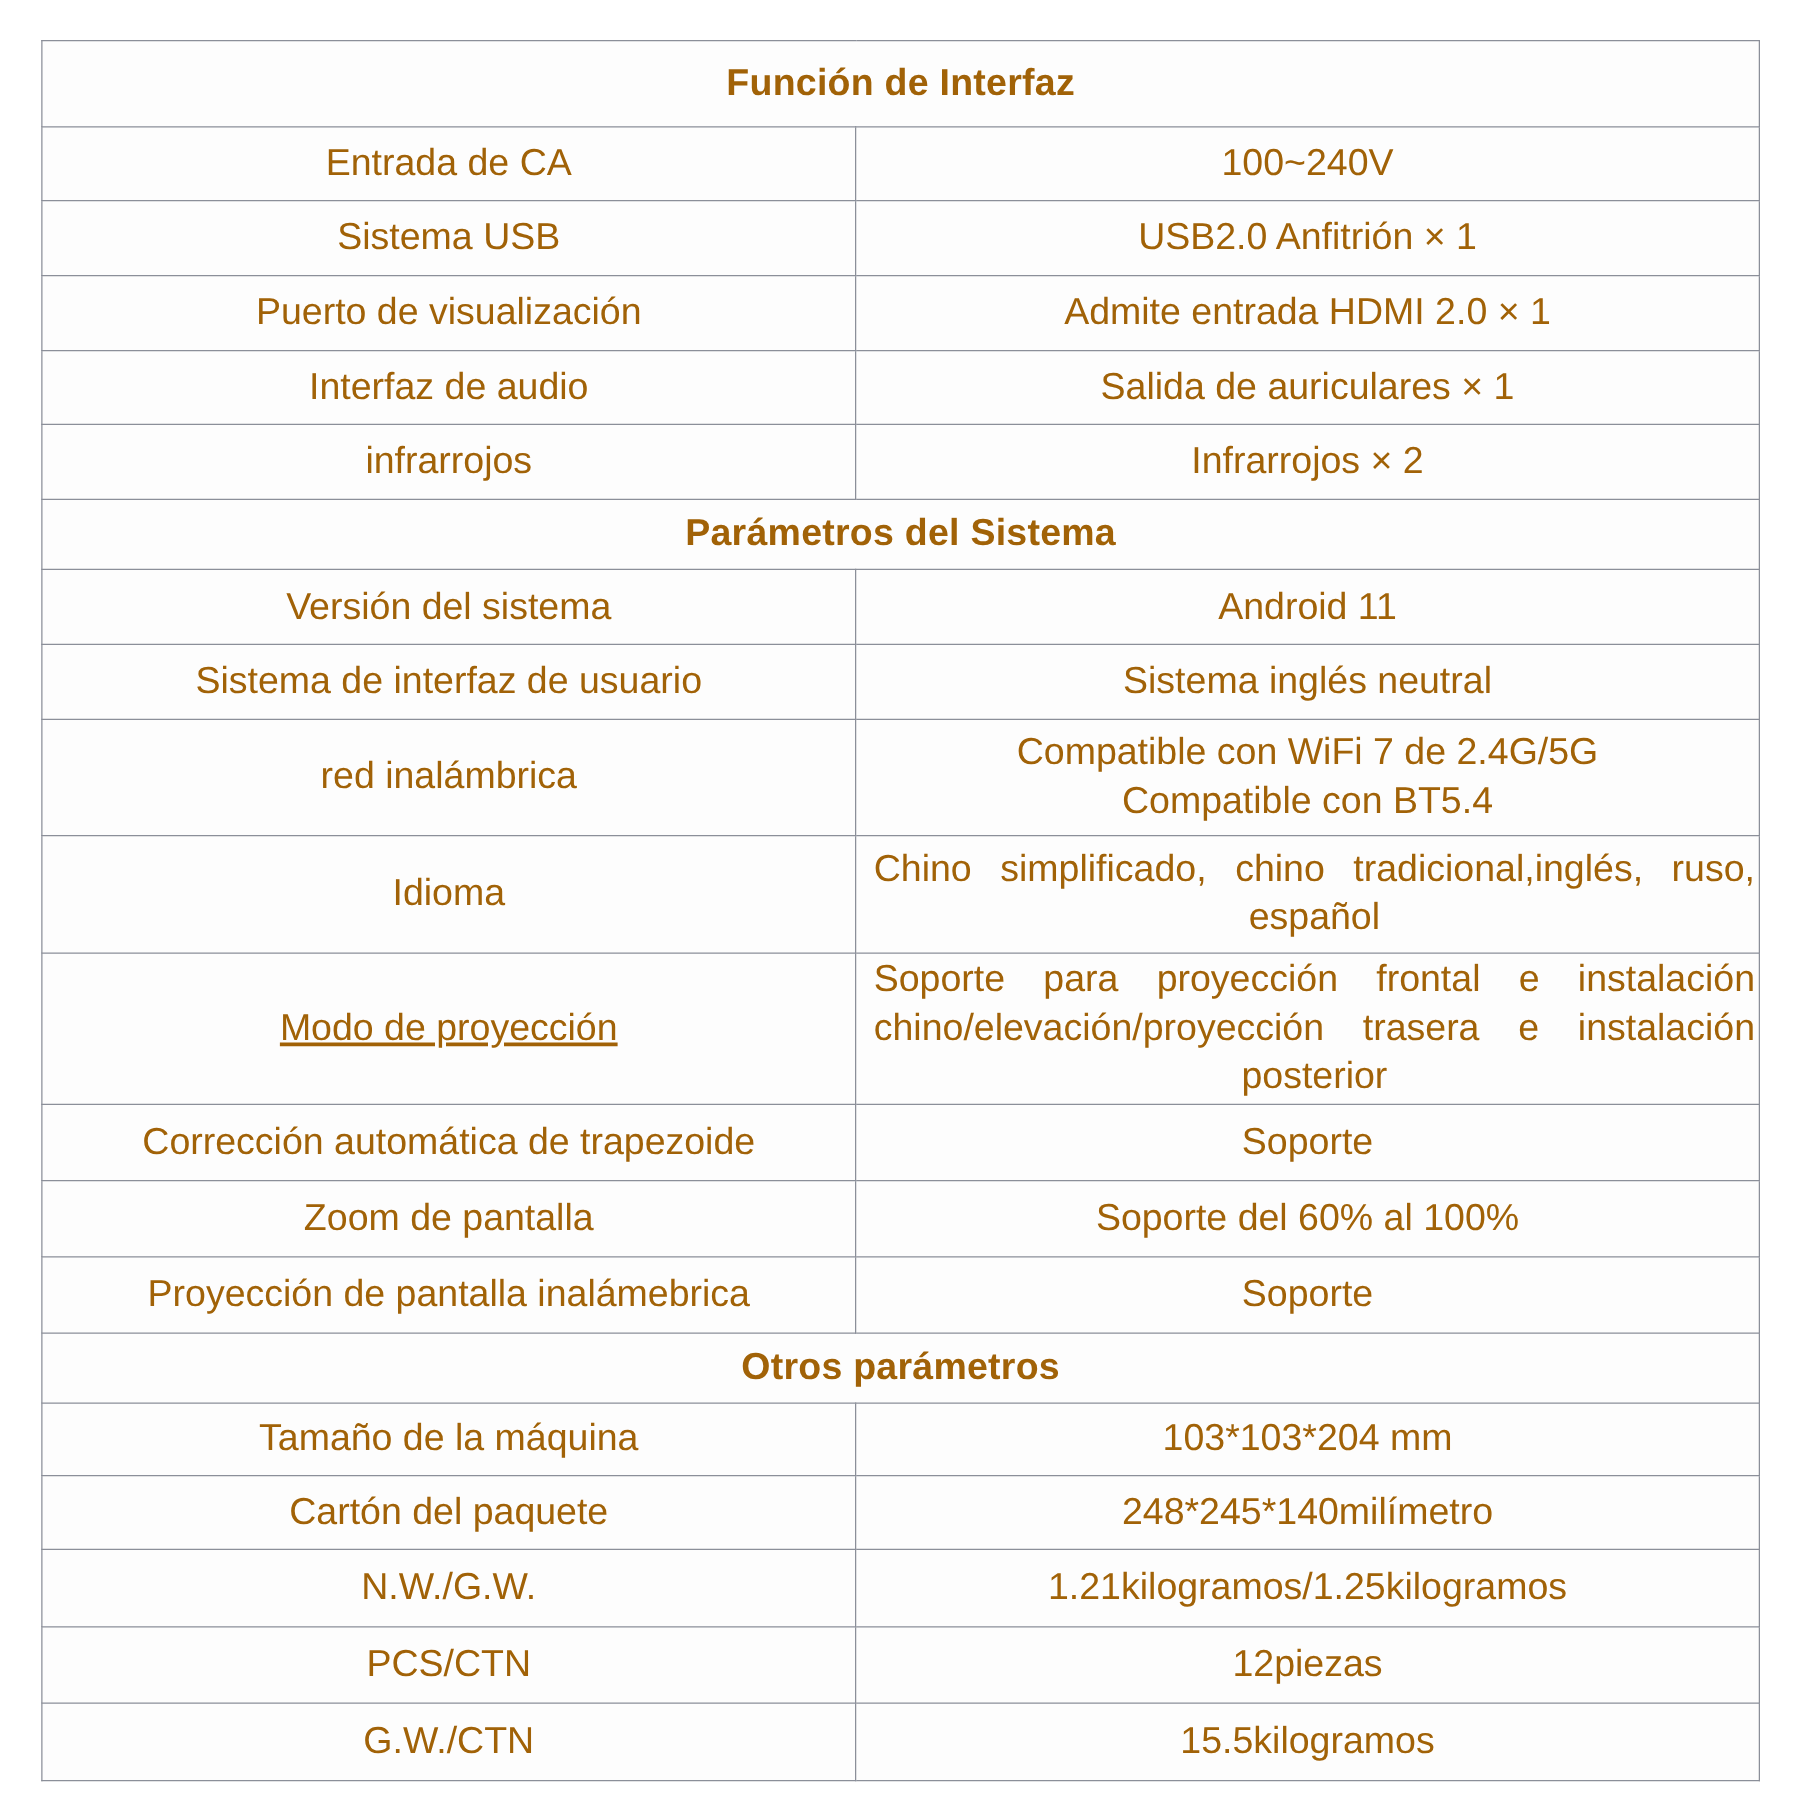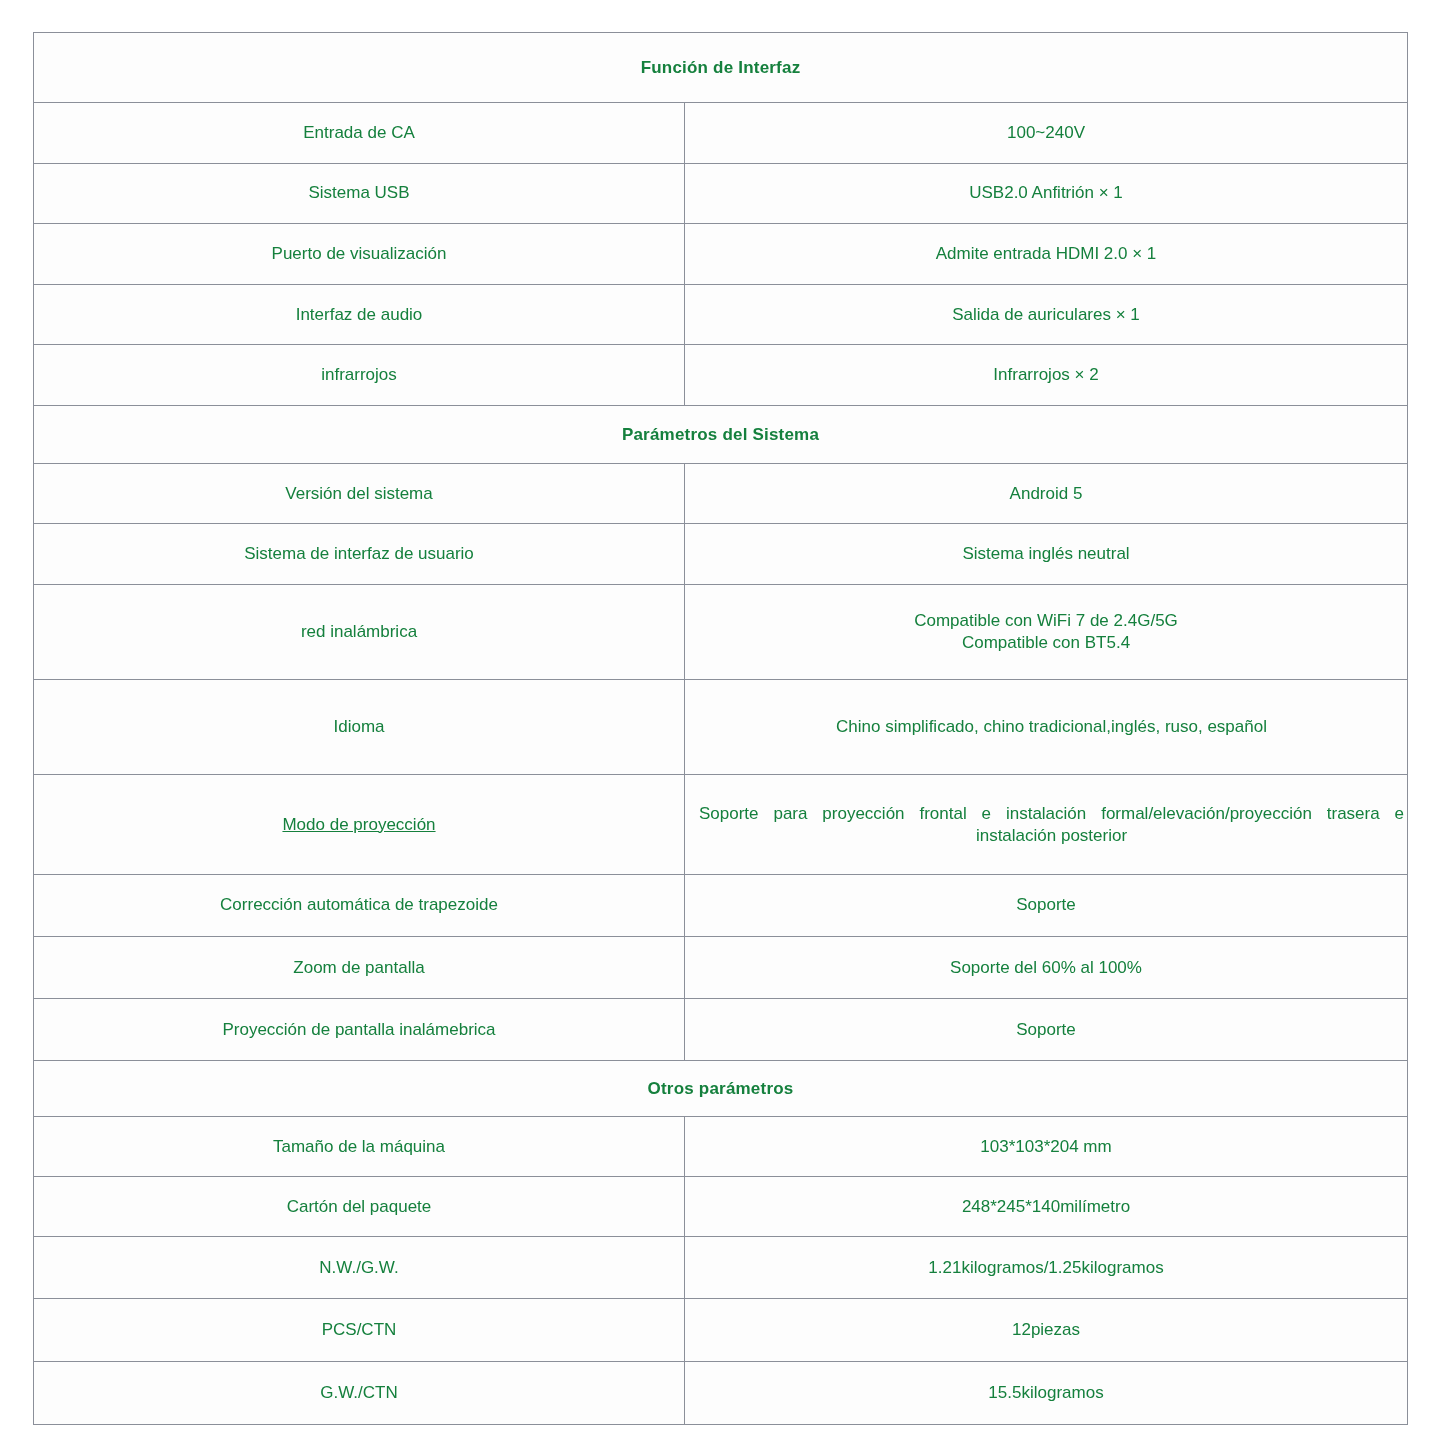--- a/index.html
+++ b/index.html
@@ -27,23 +27,23 @@
     width: 100%;
     height: 100%;
     border-collapse: collapse;
     table-layout: fixed;
     background: #fdfdfd;
   }
 
   table.spec-table td {
     border: 1px solid #8b8f99;
     padding: 2px 8px;
-    font-size: 17px;
+    font-size: 30px;
     line-height: 1.28;
-    color: #15803d;
+    color: #a16207;
     vertical-align: middle;
     background: #fdfdfd;
   }
 
   
   col.c-label { width: 651px; }
   col.c-value { width: 723px; }
 
   td.label-cell {
     text-align: center;
@@ -102,38 +102,38 @@
         <td class="label-cell" style="height:54px;">infrarrojos</td>
         <td class="value-cell">Infrarrojos × 2</td>
       </tr>
 
       <tr>
         <td class="section-header" colspan="2" style="height:51px;">Parámetros del Sistema</td>
       </tr>
 
       <tr>
         <td class="label-cell" style="height:54px;">Versión del sistema</td>
-        <td class="value-cell">Android 5</td>
+        <td class="value-cell">Android 11</td>
       </tr>
       <tr>
         <td class="label-cell" style="height:54px;">Sistema de interfaz de usuario</td>
         <td class="value-cell">Sistema inglés neutral</td>
       </tr>
       <tr>
         <td class="label-cell" style="height:87px;">red inalámbrica</td>
         <td class="value-cell" style="white-space:pre-line;">Compatible con WiFi 7 de 2.4G/5G
 Compatible con BT5.4</td>
       </tr>
       <tr>
         <td class="label-cell" style="height:88px;">Idioma</td>
         <td class="value-cell justify">Chino simplificado, chino tradicional,inglés, ruso, español</td>
       </tr>
       <tr>
         <td class="label-cell" style="height:92px;text-decoration:underline;">Modo de proyección</td>
-        <td class="value-cell justify">Soporte para proyección frontal e instalación formal/elevación/proyección trasera e instalación posterior</td>
+        <td class="value-cell justify">Soporte para proyección frontal e instalación chino/elevación/proyección trasera e instalación posterior</td>
       </tr>
       <tr>
         <td class="label-cell" style="height:55px;">Corrección automática de trapezoide</td>
         <td class="value-cell">Soporte</td>
       </tr>
       <tr>
         <td class="label-cell" style="height:56px;">Zoom de pantalla</td>
         <td class="value-cell">Soporte del 60% al 100%</td>
       </tr>
       <tr>

